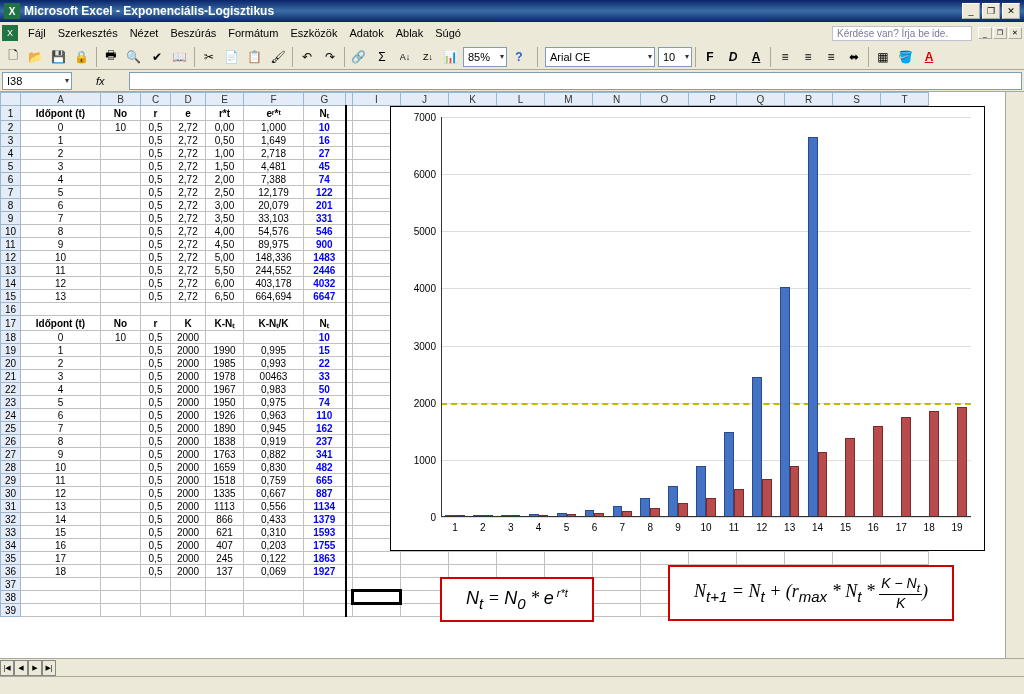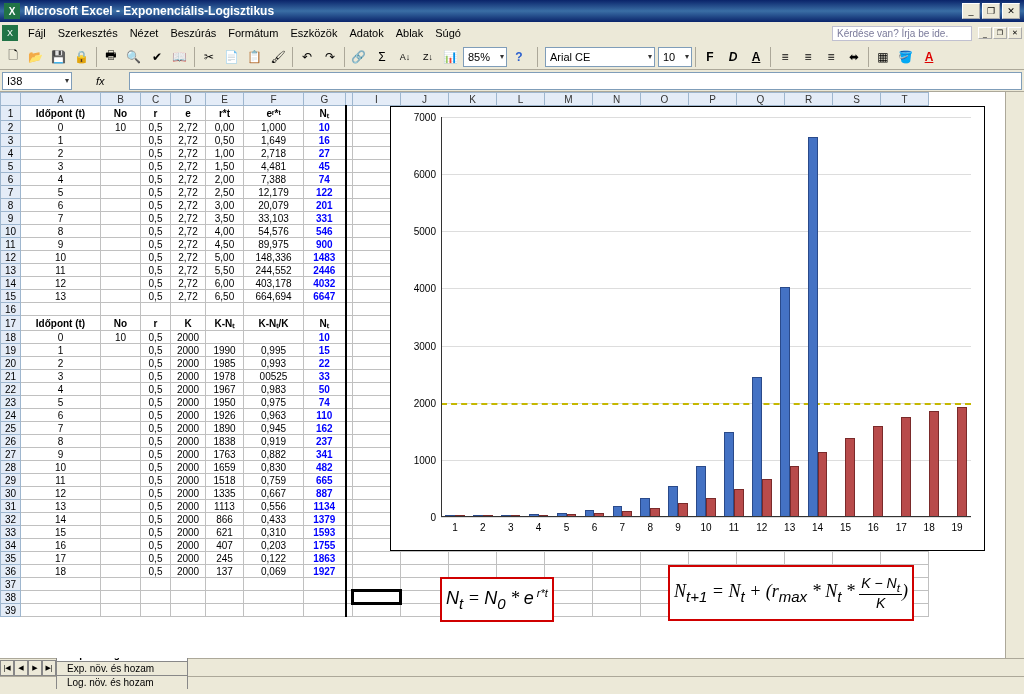--- a/index.html
+++ b/index.html
@@ -41,21 +41,21 @@
 .chart-plot { position:absolute; left:50px; top:10px; width:530px; height:400px; }
 .ytick { position:absolute; left:-35px; width:30px; text-align:right; font-size:10px; transform:translateY(-50%);}
 .yline { position:absolute; left:0; width:100%; height:1px; background:#ddd;}
 .xaxis { position:absolute; left:0; bottom:0; width:100%; height:1px; background:#333;}
 .yaxis { position:absolute; left:0; top:0; height:100%; width:1px; background:#333;}
 .bar { position:absolute; bottom:0; }
 .bar.blue-bar { background:#4472c4; border:1px solid #2a4a8a;}
 .bar.red-bar { background:#b84b4b; border:1px solid #7a2a2a;}
 .xlabel { position:absolute; top:405px; font-size:10px; transform:translateX(-50%);}
 .refline { position:absolute; left:0; width:100%; border-top:2px dashed #c5b800;}
-.eq-box { position:absolute; border:2px solid #d00000; background:#fff; padding:8px 4px; font-family:'Times New Roman',serif; font-size:18px; font-style:italic; color:#000;}
+.eq-box { position:absolute; border:2px solid #d00000; background:#fff; padding:8px 24px; font-family:'Times New Roman',serif; font-size:18px; font-style:italic; color:#000;}
 .sel { border:3px solid #000 !important; }
 .vscroll { width:17px; background:#ece9d8; border-left:1px solid #aca899;}
 .tabsbar { height:18px; background:#ece9d8; display:flex; align-items:center; border-top:1px solid #aca899; font-size:10px;}
 .tabnav { width:14px; height:16px; border:1px solid #888; background:#ece9d8; display:flex;align-items:center;justify-content:center; cursor:pointer; font-size:7px;}
 .sheet-tab { padding:1px 10px; background:#ece9d8; border:1px solid #888; border-bottom:none; cursor:pointer;}
 .sheet-tab.active { background:#fff; font-weight:bold;}
 .statusbar { height:18px; background:#ece9d8; border-top:1px solid #aca899;}
 .small-winbtns { display:flex; gap:1px; margin-left:4px;}
 .small-winbtn { width:14px; height:12px; background:#ece9d8; border:1px outset #fff; font-size:7px; display:flex;align-items:center;justify-content:center;cursor:pointer;}
 </style>
@@ -622,21 +622,21 @@
             <td class="datacell"></td>
             <td class="datacell"></td>
           </tr>
           <tr>
             <th class="rowh">21</th>
             <td class="datacell ct">3</td>
             <td class="datacell ct"></td>
             <td class="datacell rt">0,5</td>
             <td class="datacell rt">2000</td>
             <td class="datacell rt">1978</td>
-            <td class="datacell rt">00525</td>
+            <td class="datacell rt">00463</td>
             <td class="datacell rt blue thick-right">33</td>
             <td class="datacell"></td>
             <td class="datacell"></td>
             <td class="datacell"></td>
             <td class="datacell"></td>
             <td class="datacell"></td>
             <td class="datacell"></td>
             <td class="datacell"></td>
             <td class="datacell"></td>
             <td class="datacell"></td>
@@ -1140,19 +1140,14 @@
       <div class="eq-box" style="left: 668px; top: 473px;">N<sub>t+1</sub> = N<sub>t</sub> + (r<sub>max</sub> * N<sub>t</sub> * <span style="display:inline-block;vertical-align:middle;text-align:center;"><span style="display:block;border-bottom:1px solid #000;font-size:14px;padding:0 2px;">K − N<sub>t</sub></span><span style="display:block;font-size:14px;">K</span></span>)</div>
     </div>
   <div class="vscroll"></div>
 </div>
 
 <div class="tabsbar">
   <div class="tabnav">|◀</div>
   <div class="tabnav">◀</div>
   <div class="tabnav">▶</div>
   <div class="tabnav">▶|</div>
-  <span id="tabs">
-      <div class="sheet-tab active">Exp. és log. növekedés</div>
-      <div class="sheet-tab">Exp. növ. és hozam</div>
-      <div class="sheet-tab">Log. növ. és hozam</div>
-    </span>
 </div>
 <div class="statusbar"></div>
 
 </body></html>

